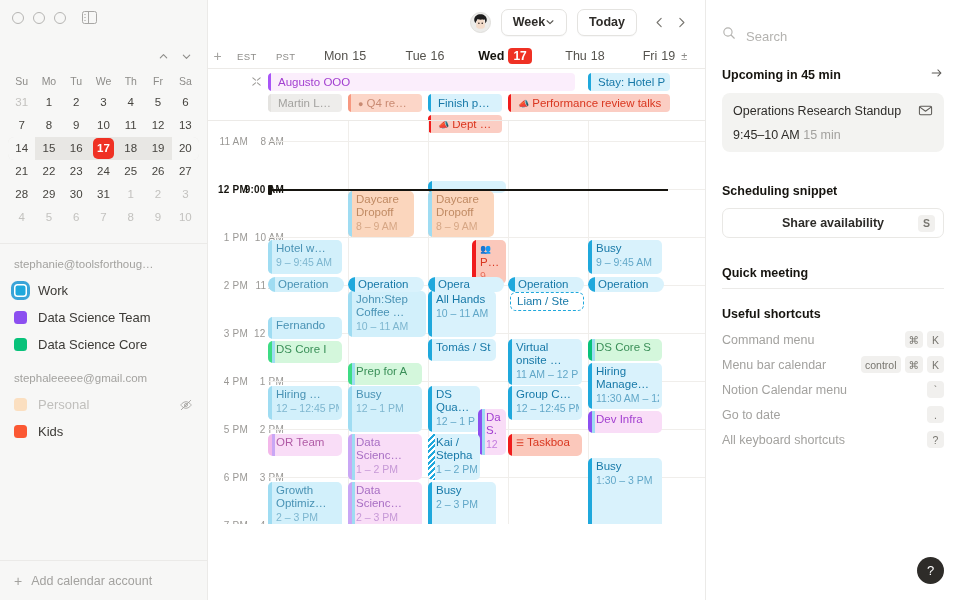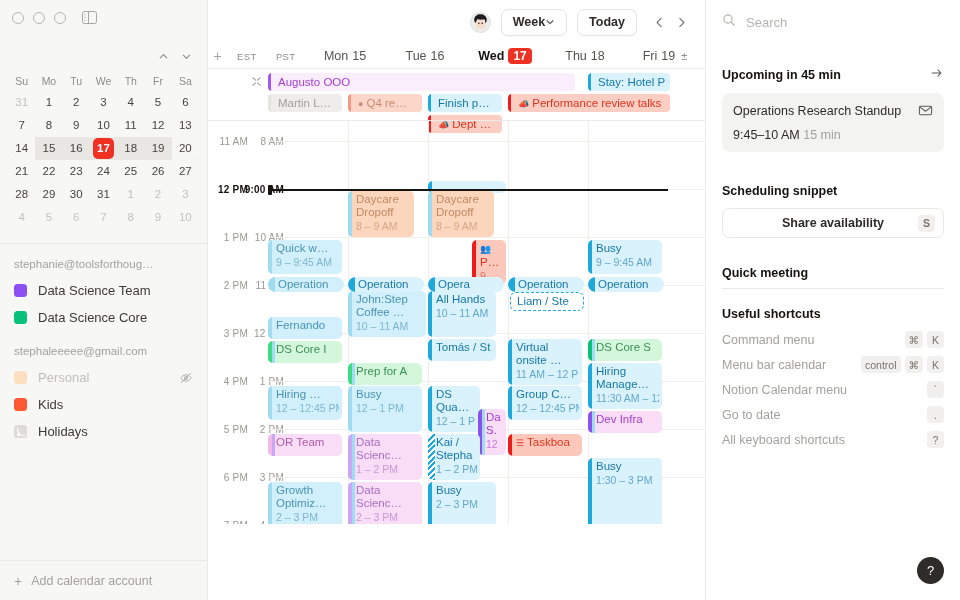--- a/index.html
+++ b/index.html
@@ -120,21 +120,21 @@
   .ev .tm { font-size:10.5px; margin-top:1px; opacity:.62; white-space:nowrap; overflow:hidden;}
   .ev.chip { height:15px; border-radius:8px; padding:0 6px 0 10px; display:flex; align-items:center; font-size:11.5px; }
   .ev.chip .evbar { width:7px; border-radius:8px 0 0 8px; }
   .ev.dashed { background:#fff !important; border:1.4px dashed; border-radius:6px; }
 
   
   .right {
     width: 255px; flex:0 0 255px; height:600px; background:#fff;
     border-left:1px solid #ebeae8; position:relative; padding: 0 16px;
   }
-  .searchrow { display:flex; align-items:center; height:44px; gap:10px; }
+  .searchrow { display:flex; align-items:flex-end; height:44px; gap:10px; }
   .search-ic { color:#b4b3b0; }
   .search-in { border:none; outline:none; font-size:13px; color:#3c3a36; width:100%; font-family:"Liberation Sans",sans-serif; background:transparent;}
   .search-in::placeholder { color:#b4b3b0; }
   .sec-h { font-size:12.5px; font-weight:700; color:#16140f; display:flex; align-items:center; justify-content:space-between; }
   .arrow-ic { color:#5d5b57; cursor:pointer; }
   .upcoming-card { background:#f3f3f1; border-radius:8px; padding:10px 11px; margin-top:10px; cursor:pointer;}
   .uc-row1 { display:flex; align-items:flex-start; justify-content:space-between; gap:6px;}
   .uc-title { font-size:12.5px; color:#2e2c29; line-height:16px;}
   .uc-time { font-size:12.5px; color:#2e2c29; margin-top:6px; }
   .uc-dur { color:#a3a29f; }
@@ -250,44 +250,44 @@
           <div class="mini-cell dim">8</div>
           <div class="mini-cell dim">9</div>
           <div class="mini-cell dim">10</div>
         </div>
       </div>
 
     <div class="cal-sep"></div>
     <div id="accounts">
         <div class="acct">stephanie@toolsforthoug…</div>
         <div class="cal-item">
+          <span class="sw sel" style="background:#1fa8dc"></span>
+          <span class="cal-name">Work</span>
+        </div>
+        <div class="cal-item">
           <span class="sw" style="background:#8c4ff0"></span>
           <span class="cal-name">Data Science Team</span>
         </div>
         <div class="cal-item">
           <span class="sw" style="background:#08c27a"></span>
           <span class="cal-name">Data Science Core</span>
         </div>
         <div class="acct">stephaleeeee@gmail.com</div>
         <div class="cal-item">
           <span class="sw" style="background:#fbdfc0"></span>
           <span class="cal-name muted">Personal</span>
           <span class="eye-off"><svg width="14" height="14" viewBox="0 0 16 16">
               <path d="M2 8s2.4-3.8 6-3.8S14 8 14 8s-2.4 3.8-6 3.8S2 8 2 8z" fill="none" stroke="currentColor" stroke-width="1"></path>
               <circle cx="8" cy="8" r="1.7" fill="none" stroke="currentColor" stroke-width="1"></circle>
               <path d="M2.6 13.4L13.4 2.6" stroke="currentColor" stroke-width="1" stroke-linecap="round"></path>
             </svg></span>
         </div>
         <div class="cal-item">
           <span class="sw" style="background:#fb5833"></span>
           <span class="cal-name">Kids</span>
-        </div>
-        <div class="cal-item">
-          <span class="rss"></span>
-          <span class="cal-name">Holidays</span>
         </div>
       </div>
 
     <div class="add-acct">
       <span class="plus">+</span>
       <span>Add calendar account</span>
     </div>
   </div>
 
   <div class="center">
@@ -427,21 +427,21 @@
             <div class="t">Daycare Dropoff</div>
             <div class="tm">8 – 9 AM</div>
           </div>
           <div class="ev" style="left:160px;top:70px;width:66px;height:46px;background:#fbd6bd;color:#c08a63">
         <span class="evbar" style="background:#9fdcf2"></span>
             <div class="t">Daycare Dropoff</div>
             <div class="tm">8 – 9 AM</div>
           </div>
           <div class="ev" style="left:0px;top:119px;width:74px;height:34px;background:#d2f0fb;color:#4a93b5">
         <span class="evbar" style="background:#9fdcf2"></span>
-            <div class="t">Quick w…</div>
+            <div class="t">Hotel w…</div>
             <div class="tm">9 – 9:45 AM</div>
           </div>
           <div class="ev" style="left:320px;top:119px;width:74px;height:34px;background:#d9f2fc;color:#1779a8">
         <span class="evbar" style="background:#1fa8dc"></span>
             <div class="t">Busy</div>
             <div class="tm">9 – 9:45 AM</div>
           </div>
           <div class="ev" style="left:204px;top:119px;width:34px;height:44px;background:#fbc8bb;color:#d9361f">
         <span class="evbar" style="background:#f01c1c"></span>
             <div class="t"><span style="margin-right:3px;font-size:9px">👥</span>P…</div>

